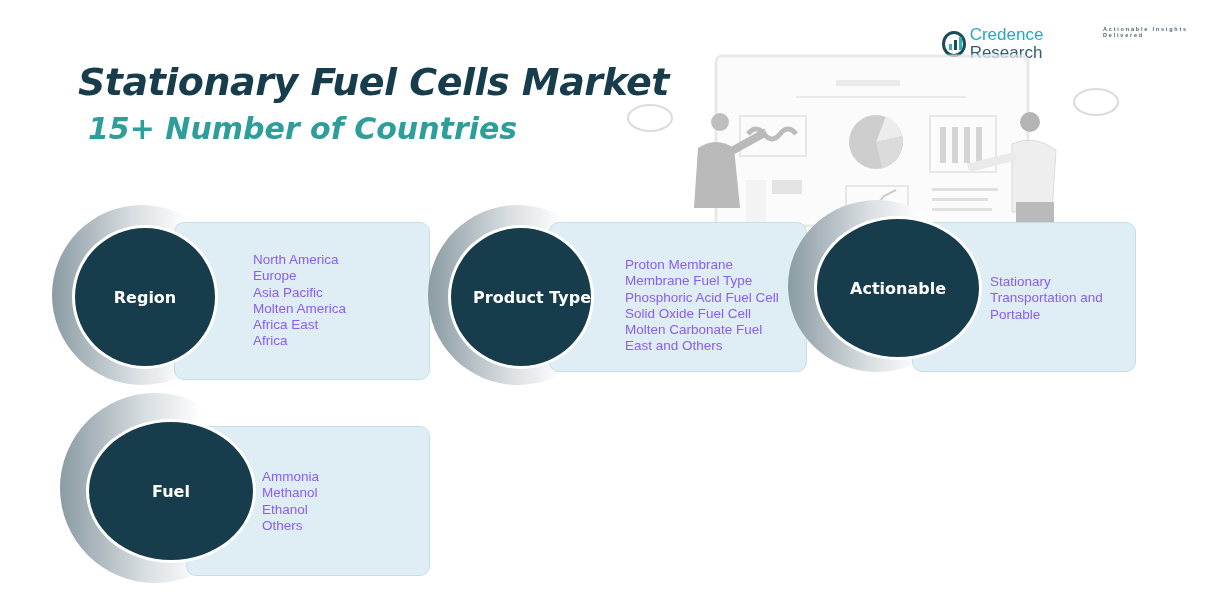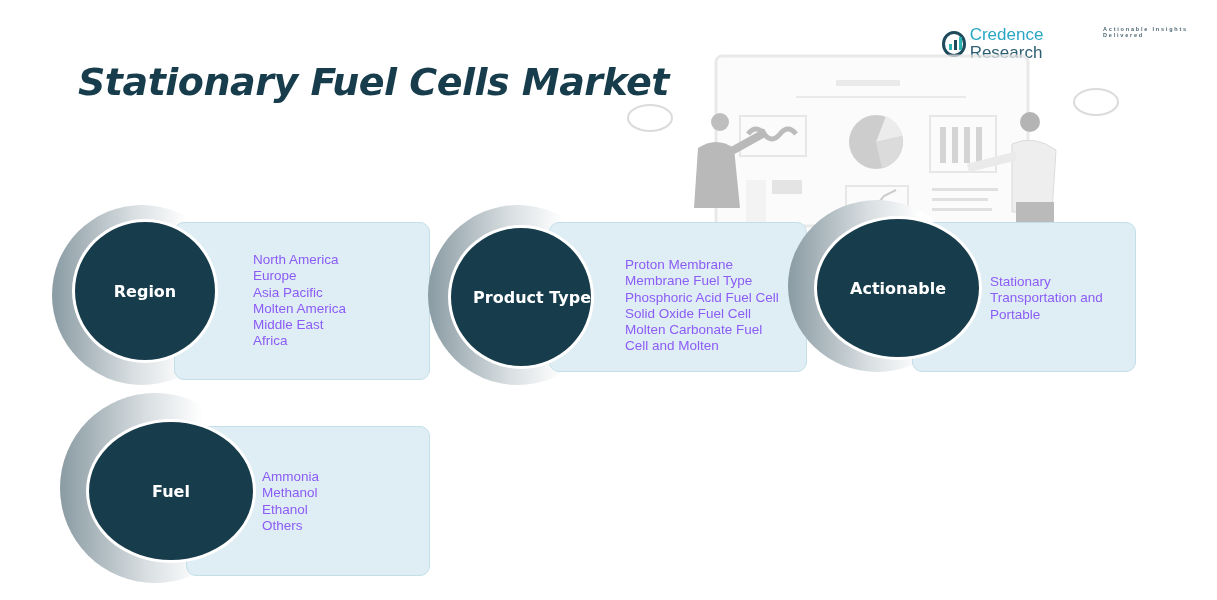--- a/index.html
+++ b/index.html
@@ -29,20 +29,21 @@
             display:flex; align-items:center; justify-content:center; box-sizing:border-box; }
   .circle span { color:#ffffff; font-weight:bold; font-size:16px; font-family:"DejaVu Sans", sans-serif; }
   .items { position:absolute; color:#8b5cf6; font-size:13.5px; line-height:16.3px; }
   .items div { white-space:nowrap; }
 </style>
 </head>
 <body>
 
 <div class="title">Stationary Fuel Cells Market</div>
 <div class="subtitle">
+  <div>15+ Number of Countries</div>
 </div>
 
 <div class="logo">
   <div class="logo-mark">
     <div class="b" style="left:4px;height:6px"></div>
     <div class="b" style="left:9px;height:10px;background:#1e4a5c"></div>
     <div class="b" style="left:14px;height:13px"></div>
   </div>
   <div class="logo-text">
     <div class="logo-name"><span>Credence</span> <span class="r">Research</span></div>
@@ -81,46 +82,46 @@
 
   <circle cx="410" cy="70" r="10" fill="#9c9c9c"></circle>
   <path d="M392 92 q22 -10 44 6 l-4 62 h-40 z" fill="#e9e9e9" stroke="#cfcfcf"></path>
   <path d="M396 104 l-48 12" stroke="#e3e3e3" stroke-width="9"></path>
   <rect x="396" y="150" width="38" height="30" fill="#a4a4a4"></rect>
 </svg>
 
 <div class="seg">
   <div class="arc" style="left:52px;top:205px;width:180px;height:180px;"></div>
   <div class="card" style="left:174px;top:222px;width:254px;height:156px;"></div>
-  <div class="circle" style="left:72px;top:219px;width:146px;height:144px;">
+  <div class="circle" style="left:72px;top:225px;width:146px;height:144px;">
     <span>Region</span>
   </div>
   <div class="items" style="left:253px;top:252px;">
     <div>North America</div>
     <div>Europe</div>
     <div>Asia Pacific</div>
     <div>Molten America</div>
-    <div>Middle East</div>
+    <div>Africa East</div>
     <div>Africa</div>
   </div>
 </div>
 
 <div class="seg">
   <div class="arc" style="left:428px;top:205px;width:180px;height:180px;"></div>
   <div class="card" style="left:549px;top:222px;width:256px;height:148px;"></div>
   <div class="circle" style="left:448px;top:225px;width:146px;height:144px;justify-content:flex-end;">
     <span>Product Type</span>
   </div>
   <div class="items" style="left:625px;top:257px;">
     <div>Proton Membrane</div>
     <div>Membrane Fuel Type</div>
     <div>Phosphoric  Acid Fuel Cell</div>
     <div>Solid Oxide Fuel Cell</div>
     <div>Molten Carbonate Fuel</div>
-    <div>Cell and Molten</div>
+    <div>East and Others</div>
   </div>
 </div>
 
 <div class="seg">
   <div class="arc" style="left:788px;top:200px;width:178px;height:172px;"></div>
   <div class="card" style="left:912px;top:222px;width:222px;height:148px;"></div>
   <div class="circle" style="left:814px;top:216px;width:168px;height:144px;">
     <span>Actionable</span>
   </div>
   <div class="items" style="left:990px;top:274px;">

